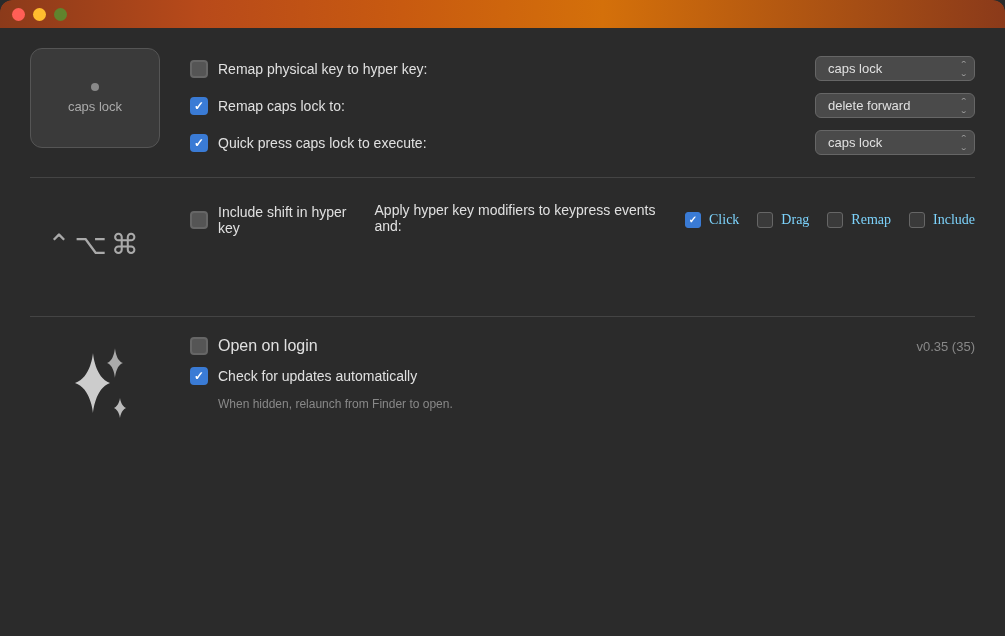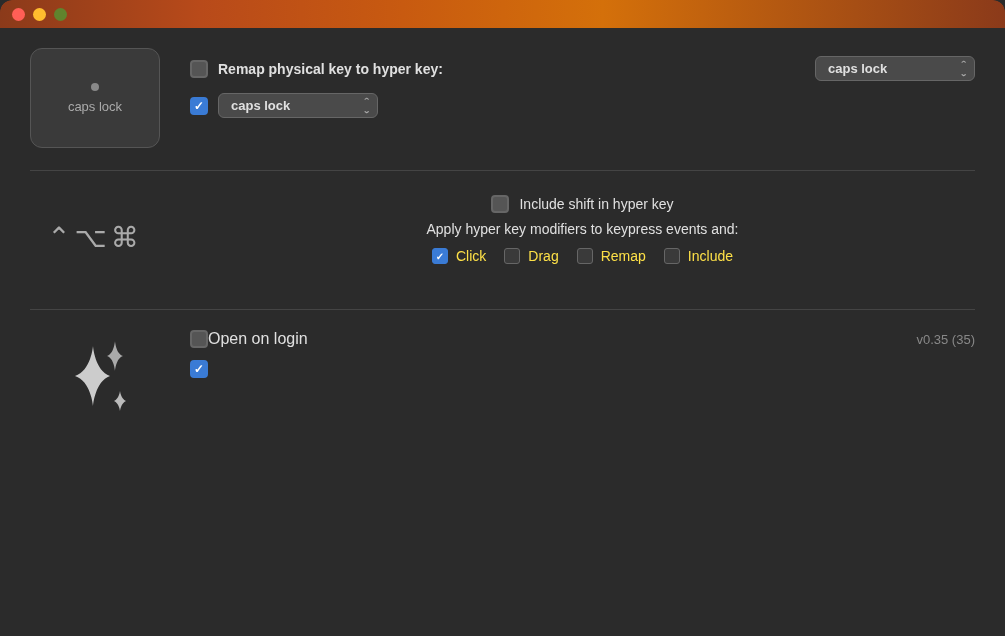--- a/index.html
+++ b/index.html
@@ -75,21 +75,20 @@
       font-size: 13px;
       color: #aaa;
     }
 
     .settings-rows {
       display: flex;
       flex-direction: column;
       gap: 12px;
       flex: 1;
       padding-top: 8px;
-      font-weight: bold;
     }
 
     .settings-row {
       display: flex;
       align-items: center;
       gap: 10px;
     }
 
     .settings-row label {
       font-size: 14px;
@@ -196,21 +195,21 @@
     }
 
     .modifier-symbols {
       font-size: 28px;
       color: #aaa;
       letter-spacing: 4px;
     }
 
     .middle-settings {
       display: flex;
-      flex-direction: column;
+      flex-direction: row;
       gap: 8px;
       flex: 1;
       padding-top: 8px;
       align-items: center;
     }
 
     .apply-row {
       font-size: 14px;
       color: #e0e0e0;
       margin-bottom: 3px;
@@ -248,21 +247,22 @@
 
     .checkbox-small.checked::after {
       content: '✓';
       color: white;
       font-size: 10px;
       font-weight: bold;
     }
 
     .checkbox-item-label {
       font-size: 14px;
-      color: #fde047;
+      color: #7dd3fc;
+      font-family: Liberation Serif, serif;
     }
 
     .divider2 {
       height: 1px;
       background: #444;
       margin: 4px 0 16px 0;
     }
 
     
     .bottom-section {
@@ -333,23 +333,32 @@
 
       <div class="settings-row">
         <div class="checkbox unchecked-gray"></div>
         <label>Remap physical key to hyper key:</label>
         <div class="dropdown">
           <span>caps lock</span>
           <div class="dropdown-arrow"></div>
         </div>
       </div>
 
-
       <div class="settings-row">
         <div class="checkbox checked"></div>
+        <label>Remap caps lock to:</label>
+        <div class="dropdown">
+          <span>delete forward</span>
+          <div class="dropdown-arrow"></div>
+        </div>
+      </div>
+
+      <div class="settings-row">
+        <div class="checkbox checked"></div>
+        <label>Quick press caps lock to execute:</label>
         <div class="dropdown">
           <span>caps lock</span>
           <div class="dropdown-arrow"></div>
         </div>
       </div>
 
     </div>
   </div>
 
   <div class="divider"></div>
@@ -398,29 +407,31 @@
         <path d="M38 10 C38 10 36 35 20 40 C36 45 38 70 38 70 C38 70 40 45 55 40 C40 35 38 10 38 10Z" fill="#cccccc"></path>
 
         <path d="M60 5 C60 5 59 18 52 20 C59 22 60 35 60 35 C60 35 61 22 68 20 C61 18 60 5 60 5Z" fill="#aaaaaa"></path>
 
         <path d="M65 55 C65 55 64 63 59 65 C64 67 65 75 65 75 C65 75 66 67 71 65 C66 63 65 55 65 55Z" fill="#bbbbbb"></path>
       </svg>
     </div>
     <div class="bottom-settings">
 
       <div class="version-row">
-        <div style="display:flex;align-items:flex-start;">
+        <div style="display:flex;align-items:flex-start;gap:10px;">
           <div class="checkbox unchecked-gray"></div>
           <label>Open on login</label>
         </div>
         <span class="version-text">v0.35 (35)</span>
       </div>
 
       <div class="settings-row">
         <div class="checkbox checked"></div>
-      </div>
-
-
+        <label>Check for updates automatically</label>
+      </div>
+
+
+      <div class="hint-text">When hidden, relaunch from Finder to open.</div>
 
     </div>
   </div>
 
 </div>
 
 </body></html>

